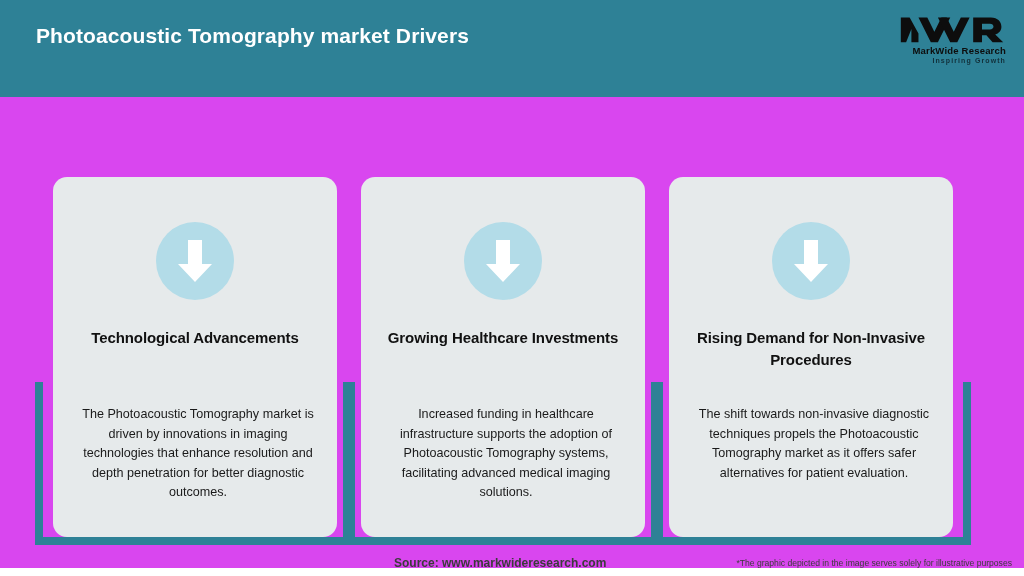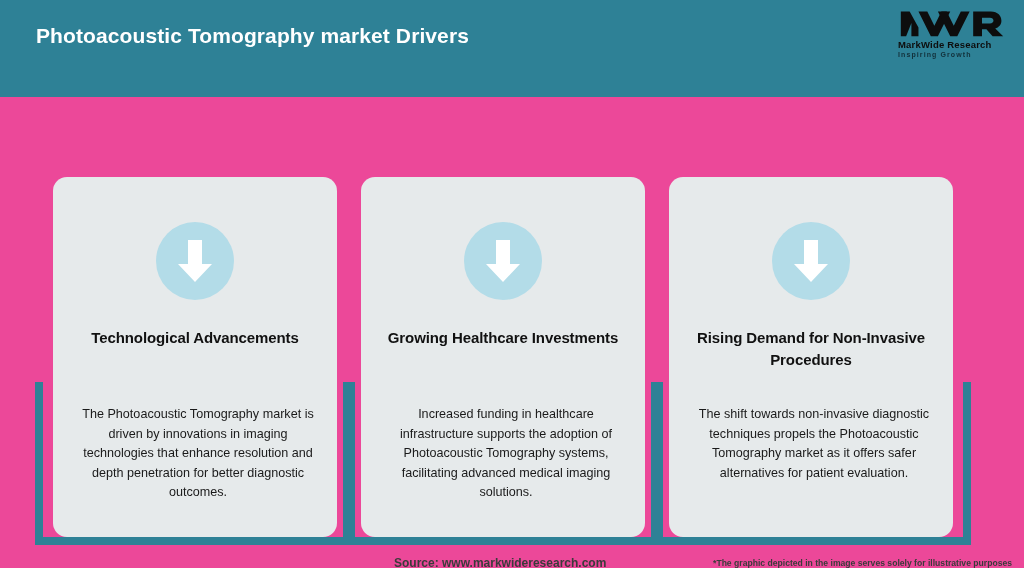--- a/index.html
+++ b/index.html
@@ -11,21 +11,21 @@
     width: 1024px;
     height: 576px;
     background: #ffffff;
     font-family: "Liberation Sans", sans-serif;
     overflow: hidden;
   }
   .slide {
     position: relative;
     width: 1024px;
     height: 568px;
-    background: #ec4899;
+    background: #d946ef;
   }
 
   
   .header-band {
     position: absolute;
     left: 0;
     top: 0;
     width: 1024px;
     height: 97px;
     background: #2E8196;
@@ -39,24 +39,24 @@
     font-weight: bold;
     color: #ffffff;
     letter-spacing: 0.1px;
     white-space: nowrap;
   }
 
   
   .logo {
     position: absolute;
     right: 18px;
-    top: 8px;
+    top: 14px;
     width: 108px;
     height: 58px;
-    text-align: left;
+    text-align: right;
   }
   .logo-mark {
     display: block;
     width: 100%;
     height: 30px;
   }
   .logo-name {
     display: block;
     font-family: "Liberation Sans", sans-serif;
     font-size: 9.5px;
@@ -174,21 +174,21 @@
     font-weight: bold;
     color: #3b3b3b;
     white-space: nowrap;
   }
   .footer-disclaimer {
     position: absolute;
     right: 12px;
     top: 558px;
     font-family: "Liberation Sans", sans-serif;
     font-size: 8.6px;
-    font-weight: bold;
+    font-weight: normal;
     color: #3b3b3b;
     white-space: nowrap;
     margin-left: 14px;
   }
 </style>
 </head>
 <body>
 
 <div class="slide">
 

